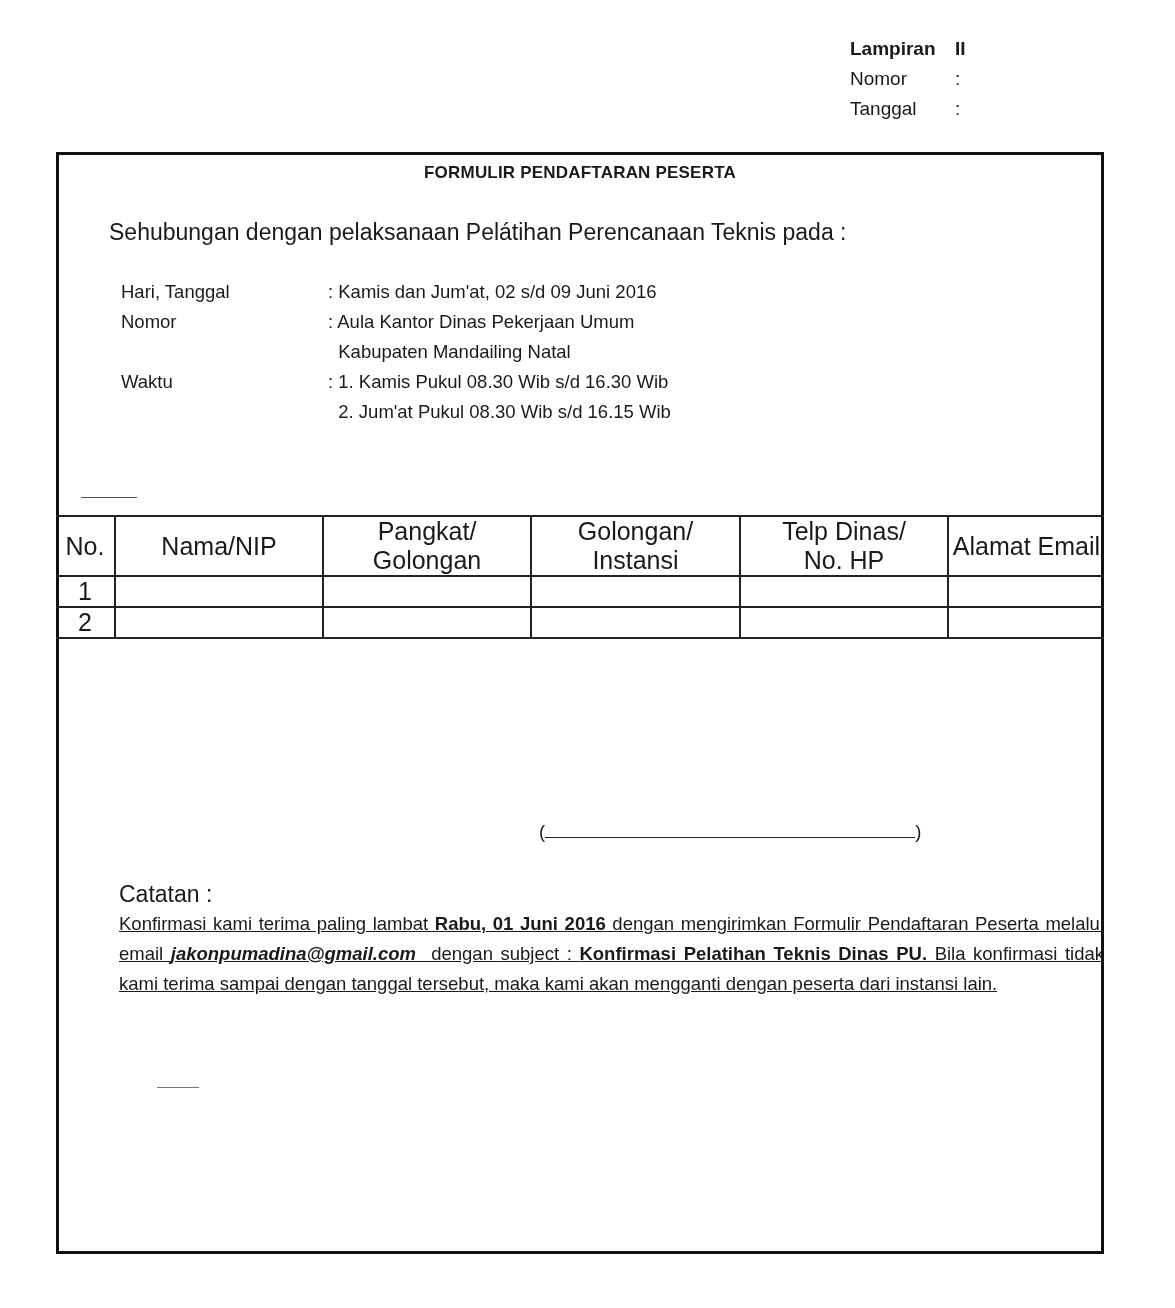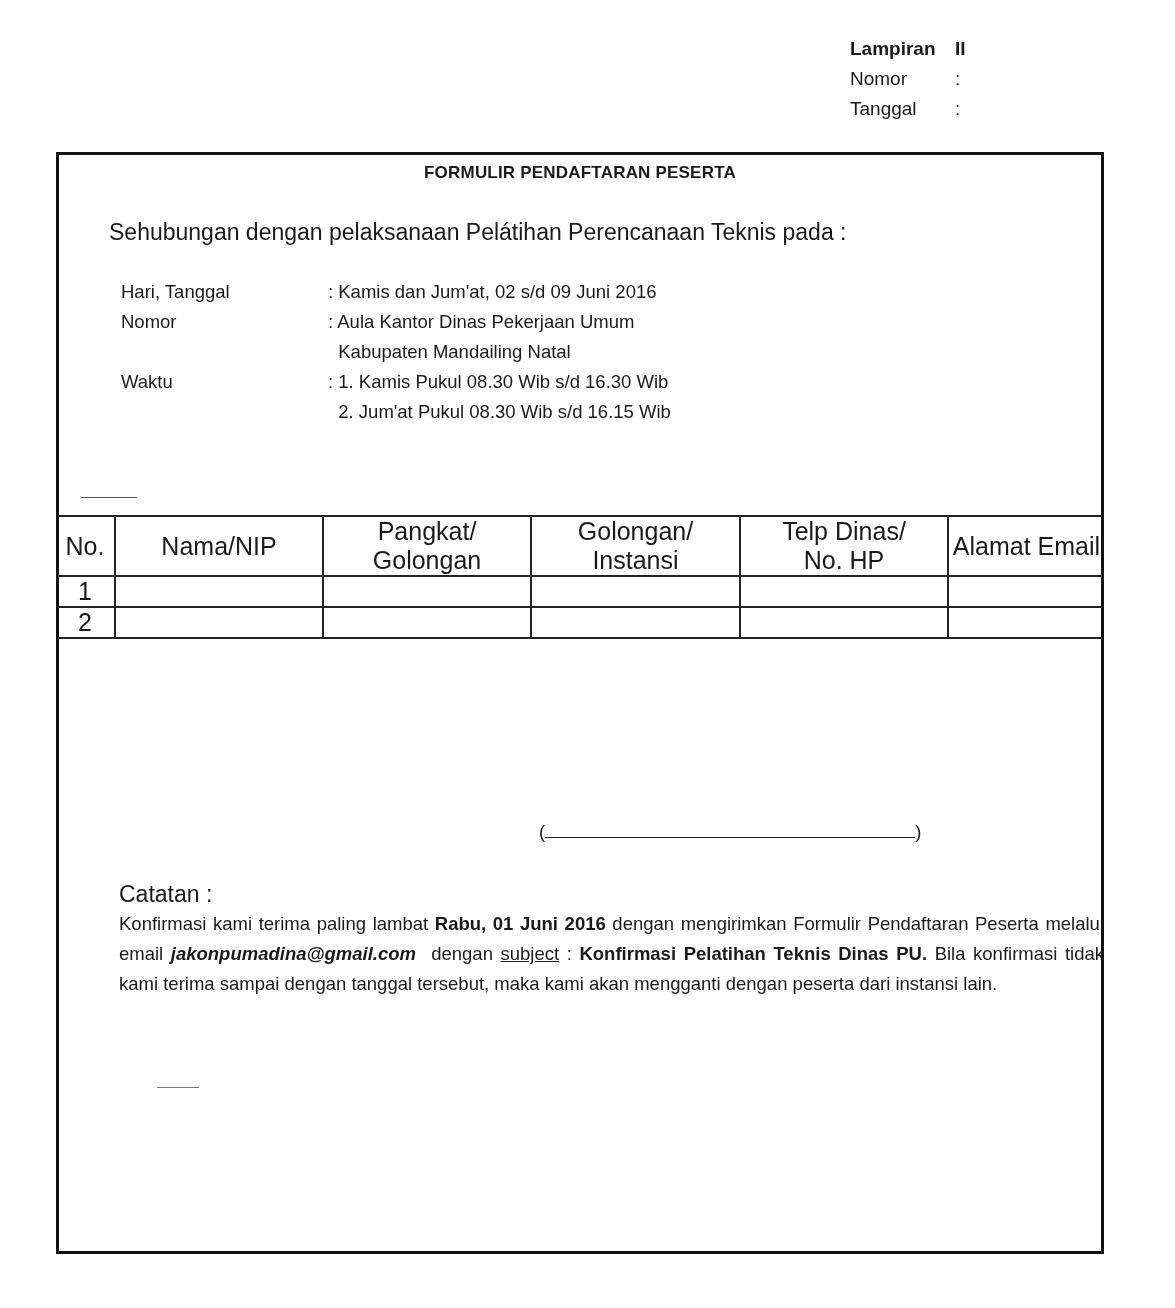--- a/index.html
+++ b/index.html
@@ -30,21 +30,21 @@
     border-collapse: collapse; table-layout: fixed; font-size: 25px;
   }
   table.reg th, table.reg td {
     border: 2px solid #222; text-align: center; font-weight: normal; padding: 0;
   }
   table.reg th { height: 58px; line-height: 29px; }
   table.reg td { height: 28px; }
   table.reg th:first-child, table.reg td:first-child { border-left: none; }
   table.reg th:last-child, table.reg td:last-child { border-right: none; }
 
-  .note { position: absolute; left: 60px; width: 985px; font-size: 18.5px; line-height: 30px; text-align: justify; }
+  .note { position: absolute; left: 60px; width: 985px; font-size: 18.5px; line-height: 30px; text-align: justify; text-decoration: underline; }
   .note b { font-weight: bold; }
   .note i { font-weight: bold; font-style: italic; }
   .note u { text-decoration: underline; }
   .sig-line { font-size: 18.5px; white-space: nowrap; }
   .underline-fill { display: inline-block; width: 370px; border-bottom: 1.5px solid #222; height: 14px; vertical-align: baseline; }
   .stray { position: absolute; height: 1px; background: #555; }
 </style>
 </head>
 <body>
 

